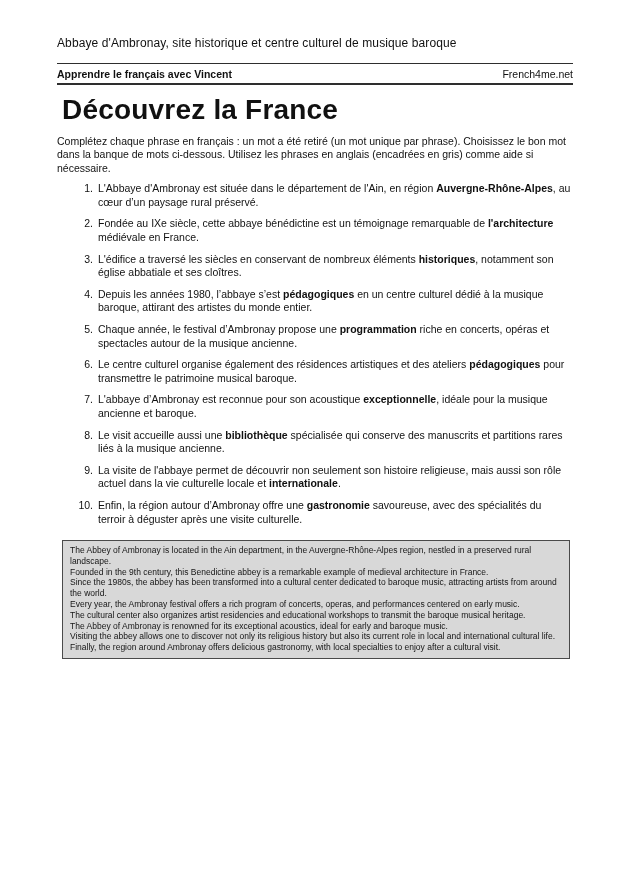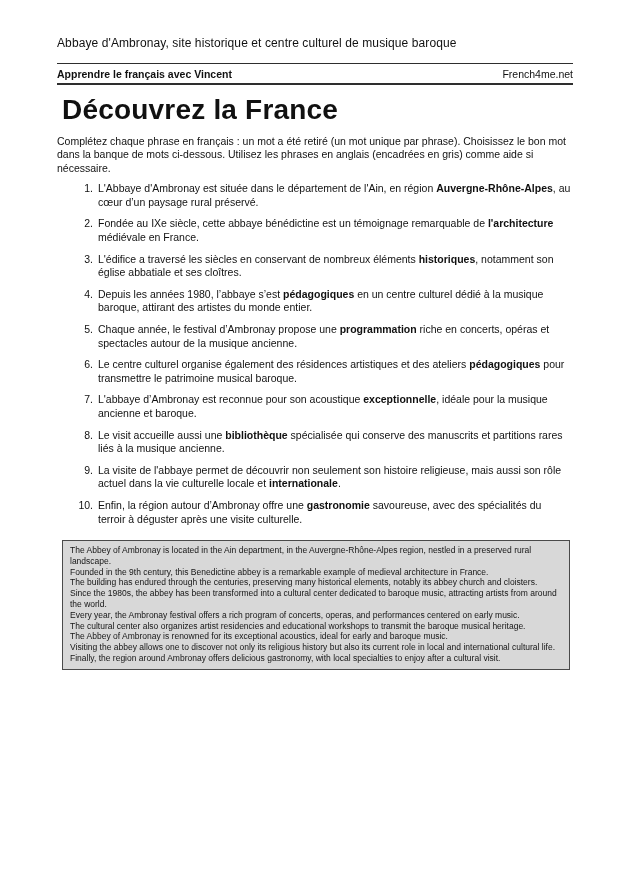--- a/index.html
+++ b/index.html
@@ -131,21 +131,20 @@
       </li>
       <li>
         <span class="num">10.</span>
         <span class="body"><span>Enfin, la région autour d’Ambronay offre une </span><b>gastronomie</b><span> savoureuse, avec des spécialités du terroir à déguster après une visite culturelle.</span></span>
       </li>
     </ol>
 
   <div class="translation-box" style="background: rgb(216, 216, 216); border-color: rgb(74, 74, 74);">
       <div>The Abbey of Ambronay is located in the Ain department, in the Auvergne-Rhône-Alpes region, nestled in a preserved rural landscape.</div>
       <div>Founded in the 9th century, this Benedictine abbey is a remarkable example of medieval architecture in France.</div>
-      <div>The building has endured through the centuries, preserving many historical elements, notably its abbey church and cloisters.</div>
       <div>Since the 1980s, the abbey has been transformed into a cultural center dedicated to baroque music, attracting artists from around the world.</div>
       <div>Every year, the Ambronay festival offers a rich program of concerts, operas, and performances centered on early music.</div>
       <div>The cultural center also organizes artist residencies and educational workshops to transmit the baroque musical heritage.</div>
       <div>The Abbey of Ambronay is renowned for its exceptional acoustics, ideal for early and baroque music.</div>
       <div>Visiting the abbey allows one to discover not only its religious history but also its current role in local and international cultural life.</div>
       <div>Finally, the region around Ambronay offers delicious gastronomy, with local specialties to enjoy after a cultural visit.</div>
     </div>
 
 </div>
 

